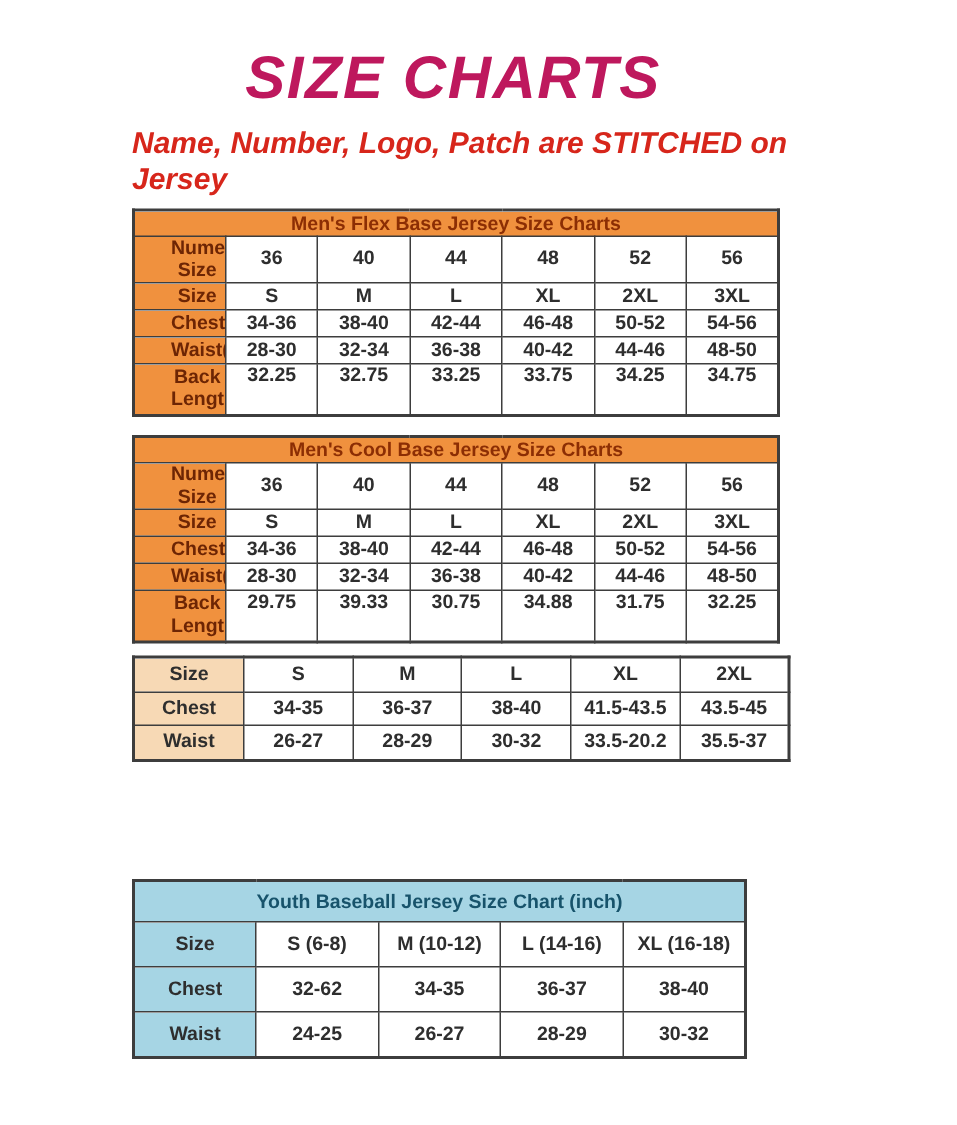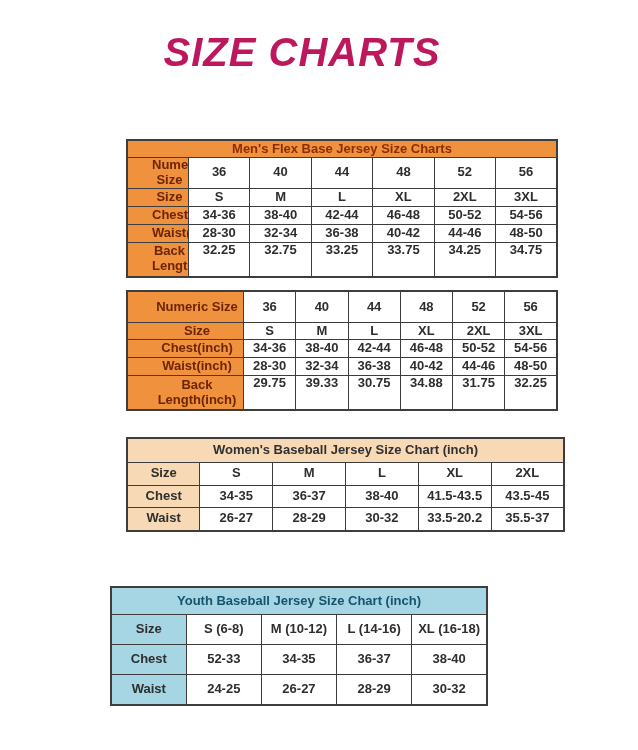--- a/index.html
+++ b/index.html
@@ -11,21 +11,21 @@
   .page-title{
     margin:0;font-size:40px;font-weight:bold;font-style:italic;
     color:#be185d;letter-spacing:1px;
   }
   .page-subtitle{
     position:absolute;top:84px;left:88px;width:460px;margin:0;
     font-size:20px;line-height:1.2;font-weight:bold;font-style:italic;color:#d7261b;
   }
   table.chart{
     position:absolute;border-collapse:collapse;table-layout:fixed;
-    background:#ffffff;border:2px solid #3d3d3d;margin-left:38px;
+    background:#ffffff;border:2px solid #3d3d3d;
   }
   table.chart td{
     border:1px solid #3d3d3d;text-align:center;vertical-align:middle;
     font-weight:bold;font-size:13px;color:#2e2e2e;padding:0 1px;line-height:1.15;
     overflow:hidden;
   }
   td.title-cell{font-size:12.5px;height:16px;}
   
   #mens-flex{top:139px;left:88px;width:432px;}
   #mens-cool{top:290px;left:88px;width:432px;}
@@ -35,32 +35,33 @@
   .orange tr.data-row:first-of-type td{height:30px;}
   .orange tr.data-row:last-of-type td{height:33px;vertical-align:top;}
   .orange tr.data-row:last-of-type td.label-cell{vertical-align:middle;}
   .orange tr.data-row:nth-of-type(2) td{height:16px;}
   
   #womens{top:437px;left:88px;width:439px;}
   .peach td.title-cell{background:#f7d9b5;color:#303030;height:23px;}
   .peach td.label-cell{background:#f7d9b5;width:70px;}
   .peach tr.data-row td{height:21.5px;}
   
-  #youth{top:586px;left:72px;width:378px;}
+  #youth{top:586px;left:88px;width:410px;}
   .blue td.title-cell{background:#a6d5e4;color:#17536b;height:26px;}
   .blue td.label-cell{background:#a6d5e4;width:82px;}
   .blue tr.data-row td{height:29px;}
 </style>
 </head>
 <body>
 
 <div class="page">
   <div class="header">
     <h1 class="page-title">SIZE CHARTS</h1>
   </div>
+  <p class="page-subtitle">Name, Number, Logo, Patch are STITCHED on Jersey</p>
   <div id="tables-root">
       <table class="chart orange" id="mens-flex">
         <tbody>
           <tr>
             <td colspan="7" class="title-cell">Men's Flex Base Jersey Size Charts</td>
           </tr>
           <tr class="data-row">
             <td class="label-cell">Numeric Size</td>
             <td class="value-cell">36</td>
             <td class="value-cell">40</td>
@@ -102,20 +103,23 @@
             <td class="value-cell">32.75</td>
             <td class="value-cell">33.25</td>
             <td class="value-cell">33.75</td>
             <td class="value-cell">34.25</td>
             <td class="value-cell">34.75</td>
           </tr>
         </tbody>
       </table>
       <table class="chart orange" id="mens-cool">
         <tbody>
+          <tr>
+            <td colspan="7" class="title-cell">Men's Cool Base Jersey Size Charts</td>
+          </tr>
           <tr class="data-row">
             <td class="label-cell">Numeric Size</td>
             <td class="value-cell">36</td>
             <td class="value-cell">40</td>
             <td class="value-cell">44</td>
             <td class="value-cell">48</td>
             <td class="value-cell">52</td>
             <td class="value-cell">56</td>
           </tr>
           <tr class="data-row">
@@ -151,23 +155,20 @@
             <td class="value-cell">39.33</td>
             <td class="value-cell">30.75</td>
             <td class="value-cell">34.88</td>
             <td class="value-cell">31.75</td>
             <td class="value-cell">32.25</td>
           </tr>
         </tbody>
       </table>
       <table class="chart peach" id="womens">
         <tbody>
-          <tr>
-            <td colspan="6" class="title-cell">Women's Baseball Jersey Size Chart (inch)</td>
-          </tr>
           <tr class="data-row">
             <td class="label-cell">Size</td>
             <td class="value-cell">S</td>
             <td class="value-cell">M</td>
             <td class="value-cell">L</td>
             <td class="value-cell">XL</td>
             <td class="value-cell">2XL</td>
           </tr>
           <tr class="data-row">
             <td class="label-cell">Chest</td>
@@ -194,21 +195,21 @@
           </tr>
           <tr class="data-row">
             <td class="label-cell">Size</td>
             <td class="value-cell">S (6-8)</td>
             <td class="value-cell">M (10-12)</td>
             <td class="value-cell">L (14-16)</td>
             <td class="value-cell">XL (16-18)</td>
           </tr>
           <tr class="data-row">
             <td class="label-cell">Chest</td>
-            <td class="value-cell">52-33</td>
+            <td class="value-cell">32-62</td>
             <td class="value-cell">34-35</td>
             <td class="value-cell">36-37</td>
             <td class="value-cell">38-40</td>
           </tr>
           <tr class="data-row">
             <td class="label-cell">Waist</td>
             <td class="value-cell">24-25</td>
             <td class="value-cell">26-27</td>
             <td class="value-cell">28-29</td>
             <td class="value-cell">30-32</td>

